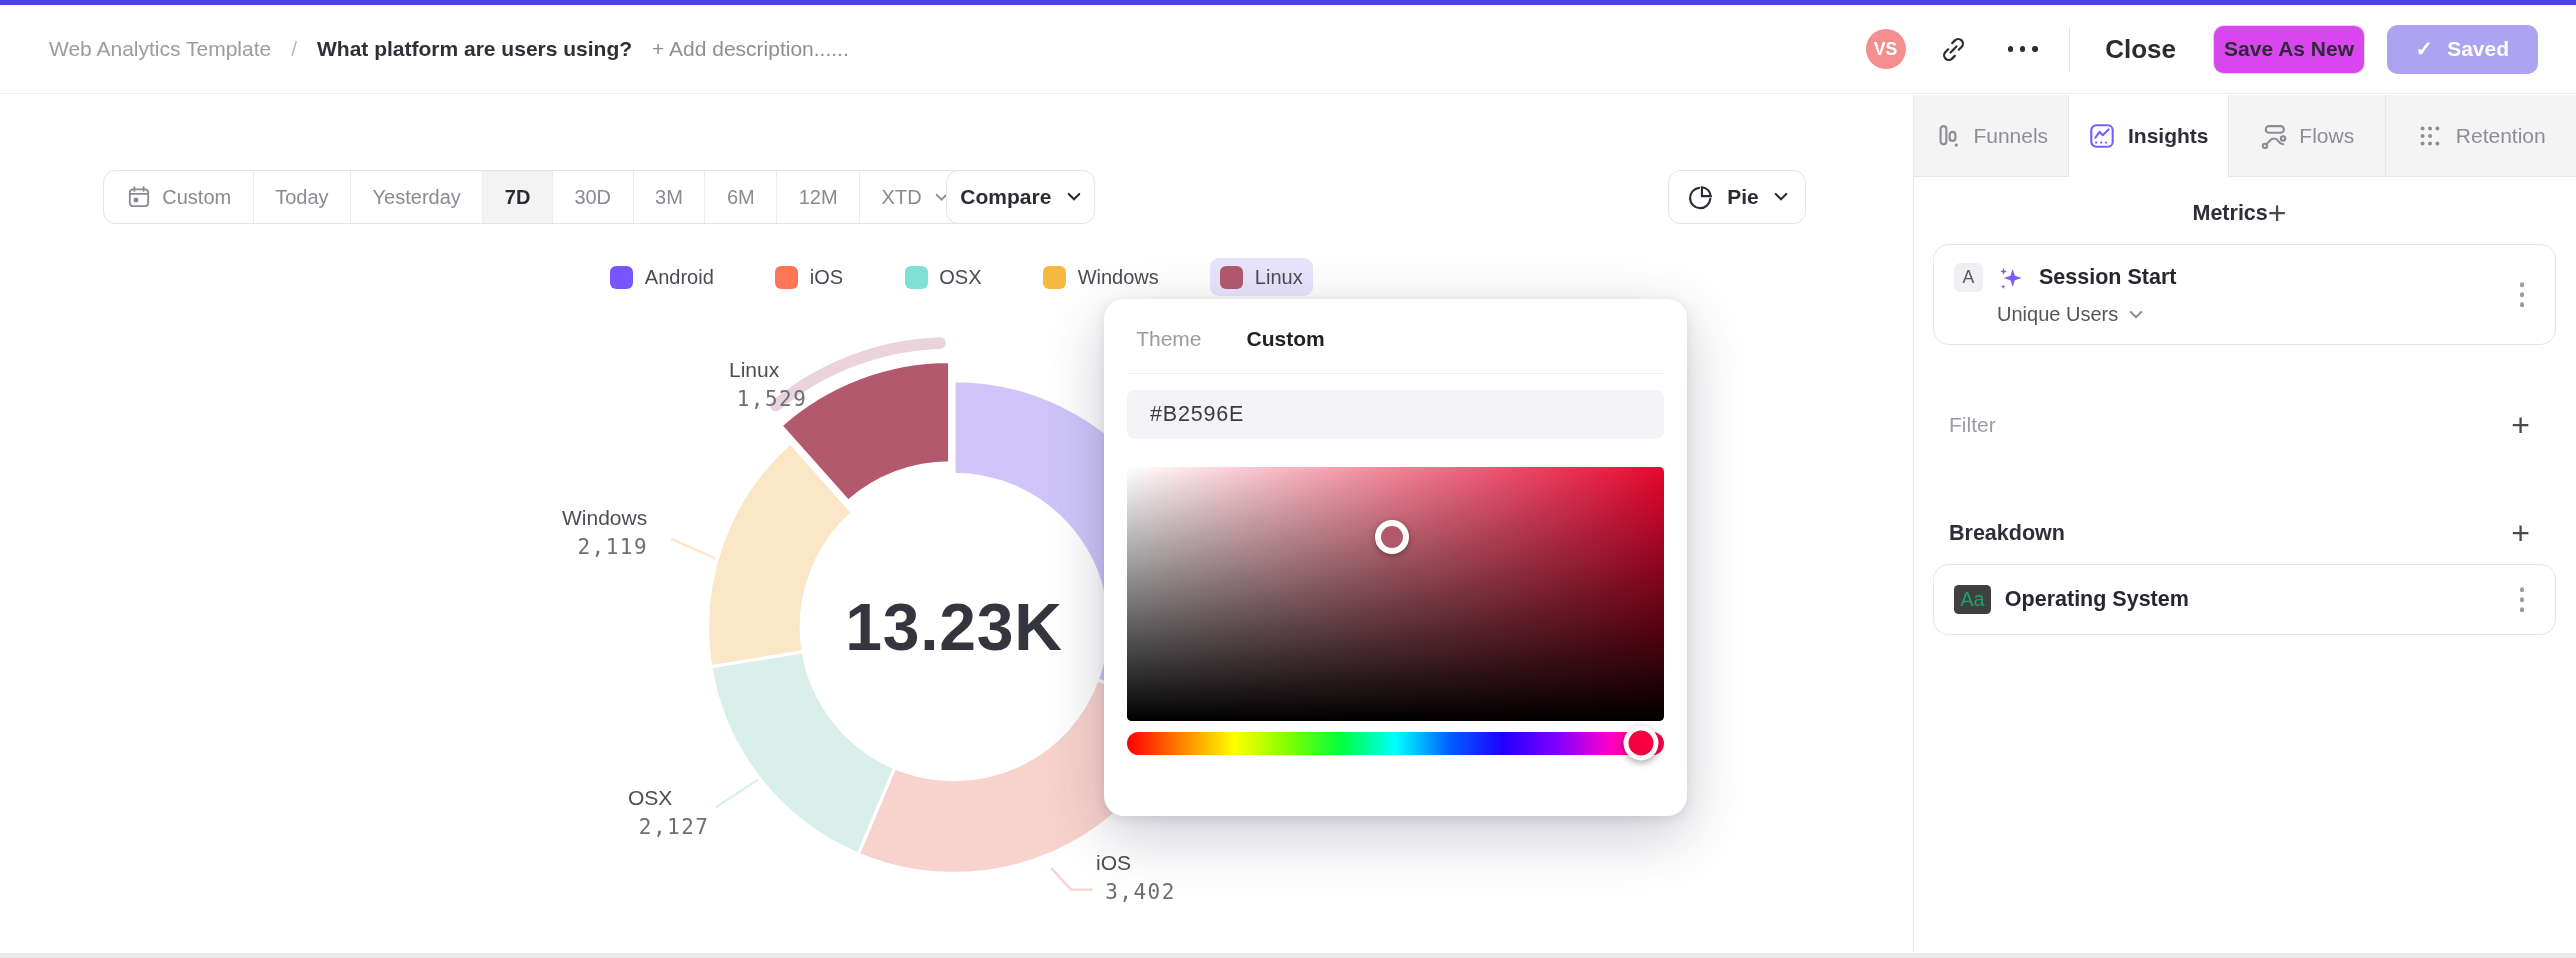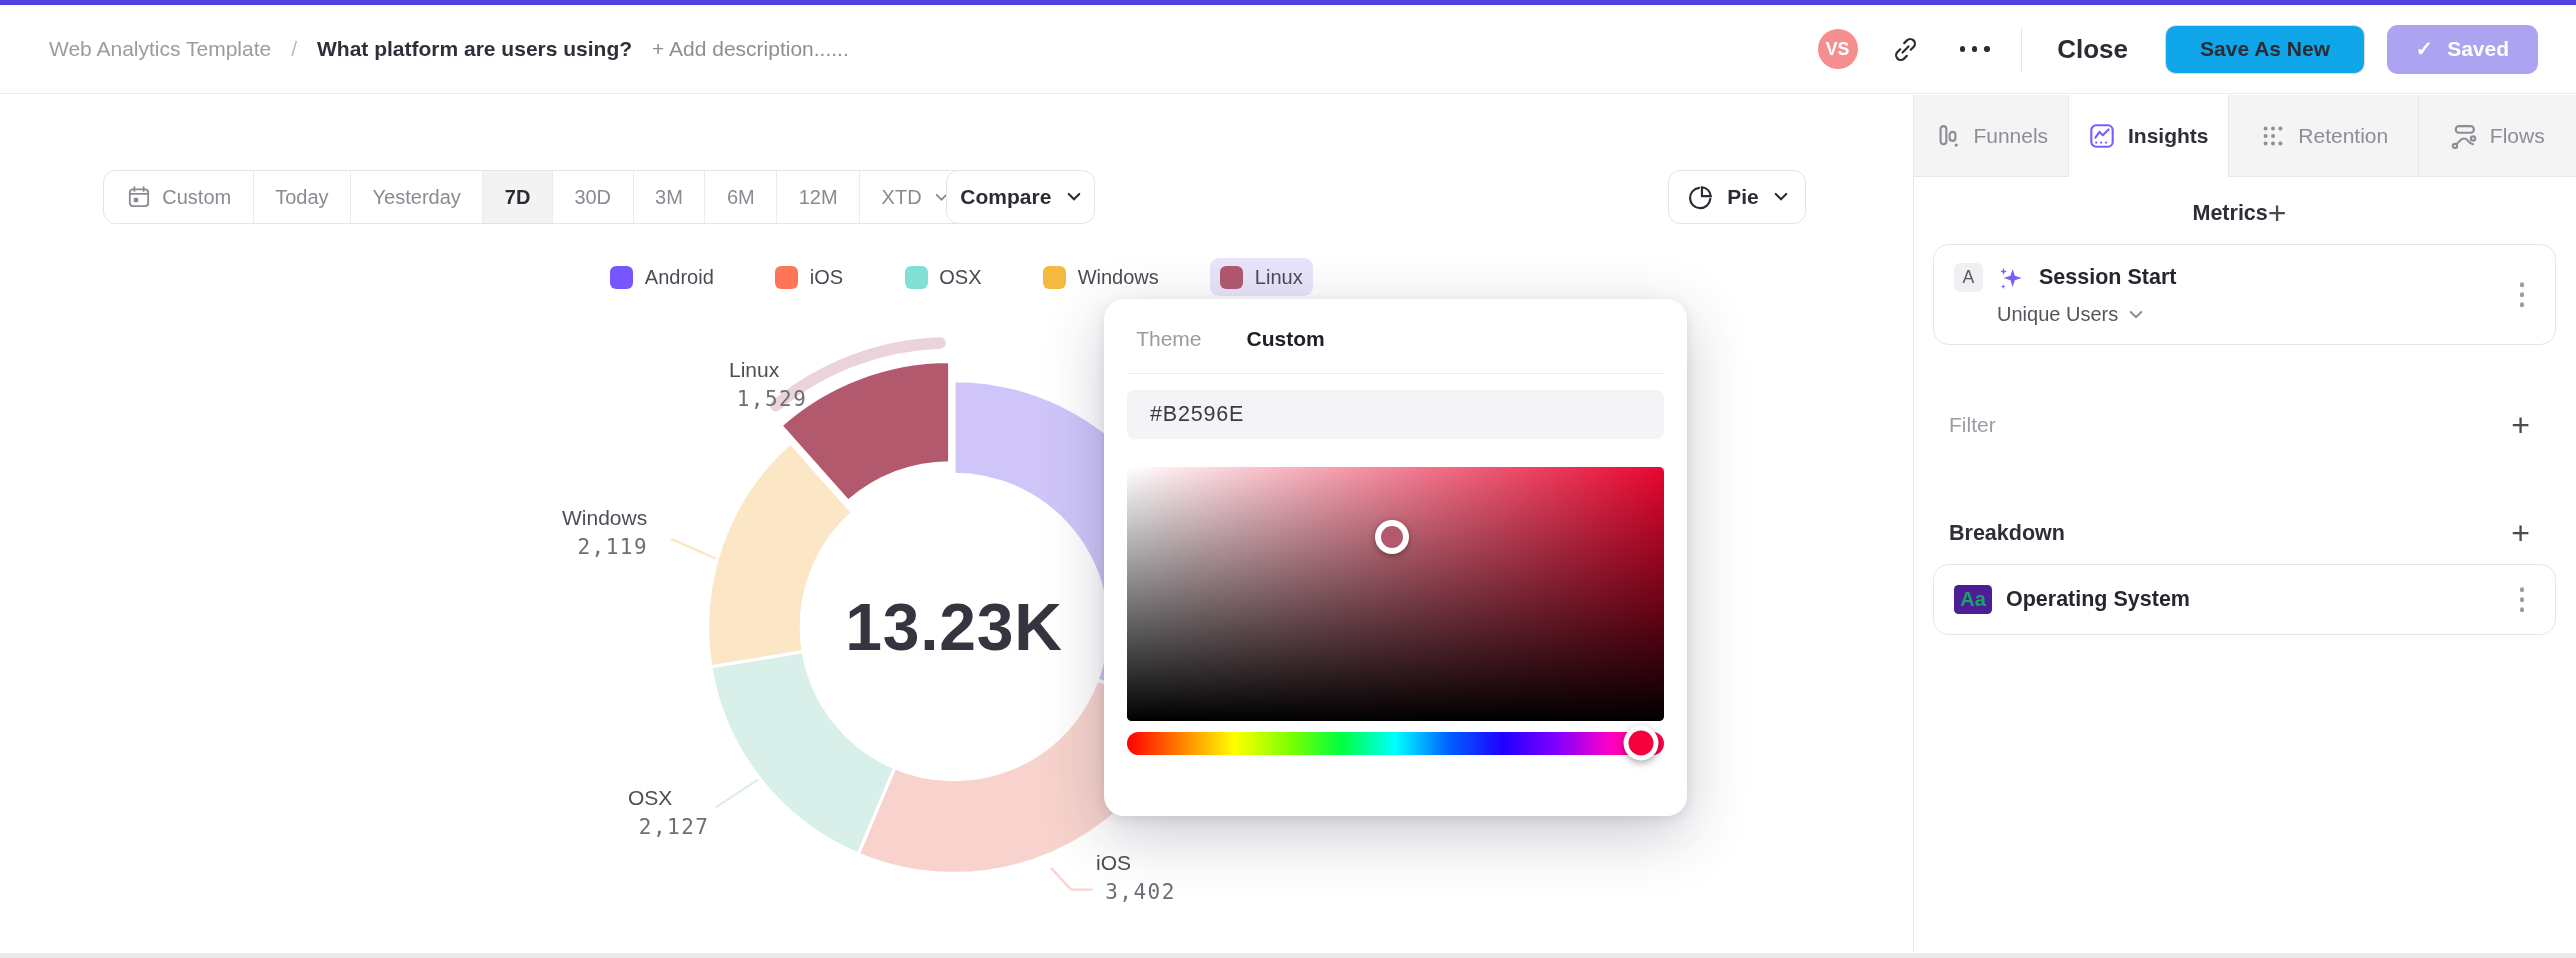--- a/index.html
+++ b/index.html
@@ -20,21 +20,21 @@
   .avatar { width:40px; height:40px; border-radius:50%; background:#F58F8F; color:#fff;
     display:flex; align-items:center; justify-content:center; font-size:17.7px; font-weight:700; margin-right:31px; }
   .icon-btn { width:34px; height:34px; display:flex; align-items:center; justify-content:center; color:#2B2B33; }
   .icon-btn.link { margin-right:37px; }
   .dots-h { display:flex; gap:7px; margin-right:31px; }
   .dots-h i { width:5.4px; height:5.4px; border-radius:50%; background:#2B2B33; }
   .vdiv { width:1.5px; height:45px; background:#E6E6EA; margin-right:35px; }
   .txt-btn { font-size:26px; font-weight:700; color:#2B2B33; margin-right:37px; cursor:pointer; }
   .btn { height:49px; border-radius:10.8px; display:flex; align-items:center; justify-content:center;
     font-size:21px; font-weight:700; cursor:pointer; }
-  .btn-outline { background:#0ea5e9; border:1.5px solid #DCDCE1; color:#2B2B33; padding:0 34px; margin-right:21.5px; }
+  .btn-outline { background:#d946ef; border:1.5px solid #DCDCE1; color:#2B2B33; padding:0 10px; margin-right:21.5px; }
   .btn-saved { background:#ACA3F1; color:#fff; padding:0 29px; gap:14px; }
 
   
   .main { position:absolute; left:0; top:95px; width:1913px; height:857px; background:#fff; }
 
   .controls { position:absolute; left:0; top:75px; width:100%; height:54px; }
   .seg-group { position:absolute; left:103px; top:0; height:54px; display:flex; align-items:stretch;
     border:1.5px solid #E4E4E8; border-radius:12.3px; overflow:hidden; background:#fff; }
   .seg { display:flex; align-items:center; gap:10.8px; padding:0 21.5px; font-size:20px; color:#8A8A93;
     border-right:1.5px solid #ECECEF; cursor:pointer; white-space:nowrap; }
@@ -107,21 +107,21 @@
   .vtab .vicon { display:flex; color:#8D8D96; }
   .vtab.active .vicon { color:#7C5CFF; }
   .sec-head { display:flex; align-items:center; justify-content:space-between; padding:0 46px 0 35px; }
   .sec-title { font-size:21.5px; font-weight:700; color:#2E2E38; }
   .sec-title.muted { color:#9B9BA3; font-weight:400; font-size:21px; }
   .plus { font-size:32px; font-weight:400; color:#4A4A53; line-height:23px; cursor:pointer; }
   .card { margin:0 20px 0 19px; border:1.5px solid #E5E5E8; border-radius:15.4px; background:#fff; position:relative; }
   .card-row { display:flex; align-items:center; padding:18.5px 20px 0 20px; gap:14px; }
   .badge-a { width:29px; height:29px; border-radius:6.2px; background:#F0F0F2; color:#5A5A63; font-size:17.7px;
     display:flex; align-items:center; justify-content:center; }
-  .badge-aa { color:#1CA06E; font-size:20px; font-weight:700; padding:3.1px 6.2px; border-radius:4.6px; background:#4c1d95; }
+  .badge-aa { color:#1CA06E; font-size:20px; font-weight:400; padding:3.1px 6.2px; border-radius:4.6px; background:#404040; }
   .spark { display:flex; color:#7C5CFF; }
   .card-name { font-size:21.5px; font-weight:700; color:#26262E; }
   .kebab { position:absolute; right:26px; top:50%; transform:translateY(-50%); display:flex; flex-direction:column;
     gap:5.4px; cursor:pointer; padding:4.6px; }
   .kebab i { width:4.6px; height:4.6px; border-radius:50%; background:#9A9AA2; }
   .agg-row { display:flex; align-items:center; gap:10.8px; padding:10.8px 0 18.5px 63px; font-size:20px; color:#55555E; cursor:pointer; }
 
   .footer-strip { position:absolute; left:0; bottom:0; width:100%; height:6.2px; background:#EAEAEC; }
 
   svg { display:block; }
@@ -326,46 +326,46 @@
             <svg width="28" height="28" viewBox="0 0 34 34" fill="none" stroke="currentColor" stroke-width="2.6" stroke-linecap="round" stroke-linejoin="round">
               <rect x="4" y="4" width="26" height="26" rx="6"></rect>
               <polyline points="9,19 14,12 18,16 25,9"></polyline>
               <circle cx="10" cy="25" r="1.4" fill="currentColor" stroke="none"></circle>
               <circle cx="16" cy="25" r="1.4" fill="currentColor" stroke="none"></circle>
               <circle cx="22" cy="25" r="1.4" fill="currentColor" stroke="none"></circle>
             </svg>
           </span>
           <span>Insights</span>
         </div>
+        <div class="vtab" style="width: 157px;">
+          <span class="vicon">
+            <svg width="28" height="28" viewBox="0 0 34 34" fill="none" stroke="currentColor" stroke-width="2.6" stroke-linecap="round">
+              <rect x="7" y="5" width="22" height="8" rx="4"></rect>
+              <path d="M6 27 c5 0 5 -7 11 -7 s5 7 11 7"></path>
+              <circle cx="28" cy="20" r="2.6"></circle>
+              <circle cx="6" cy="29" r="2.6"></circle>
+            </svg>
+          </span>
+          <span>Flows</span>
+        </div>
         <div class="vtab" style="flex: 1 1 0%;">
           <span class="vicon">
             <svg width="28" height="28" viewBox="0 0 34 34" fill="currentColor">
               <circle cx="8" cy="8" r="2.4"></circle>
               <circle cx="17" cy="8" r="2.4"></circle>
               <circle cx="26" cy="8" r="2.4"></circle>
               <circle cx="8" cy="17" r="2.4"></circle>
               <circle cx="17" cy="17" r="2.4"></circle>
               <circle cx="8" cy="26" r="2.4"></circle>
               <circle cx="17" cy="26" r="2.4"></circle>
               <circle cx="26" cy="26" r="2.4"></circle>
             </svg>
           </span>
           <span>Retention</span>
         </div>
-        <div class="vtab" style="width: 157px;">
-          <span class="vicon">
-            <svg width="28" height="28" viewBox="0 0 34 34" fill="none" stroke="currentColor" stroke-width="2.6" stroke-linecap="round">
-              <rect x="7" y="5" width="22" height="8" rx="4"></rect>
-              <path d="M6 27 c5 0 5 -7 11 -7 s5 7 11 7"></path>
-              <circle cx="28" cy="20" r="2.6"></circle>
-              <circle cx="6" cy="29" r="2.6"></circle>
-            </svg>
-          </span>
-          <span>Flows</span>
-        </div>
       </div>
 
     <div class="sec-head" style="margin-top:24px;justify-content:center;">
       <span class="sec-title">Metrics</span>
       <span class="plus">+</span>
     </div>
     <div class="card" style="margin-top:17.7px;">
       <div class="card-row">
         <span class="badge-a">A</span>
         <span class="spark">

